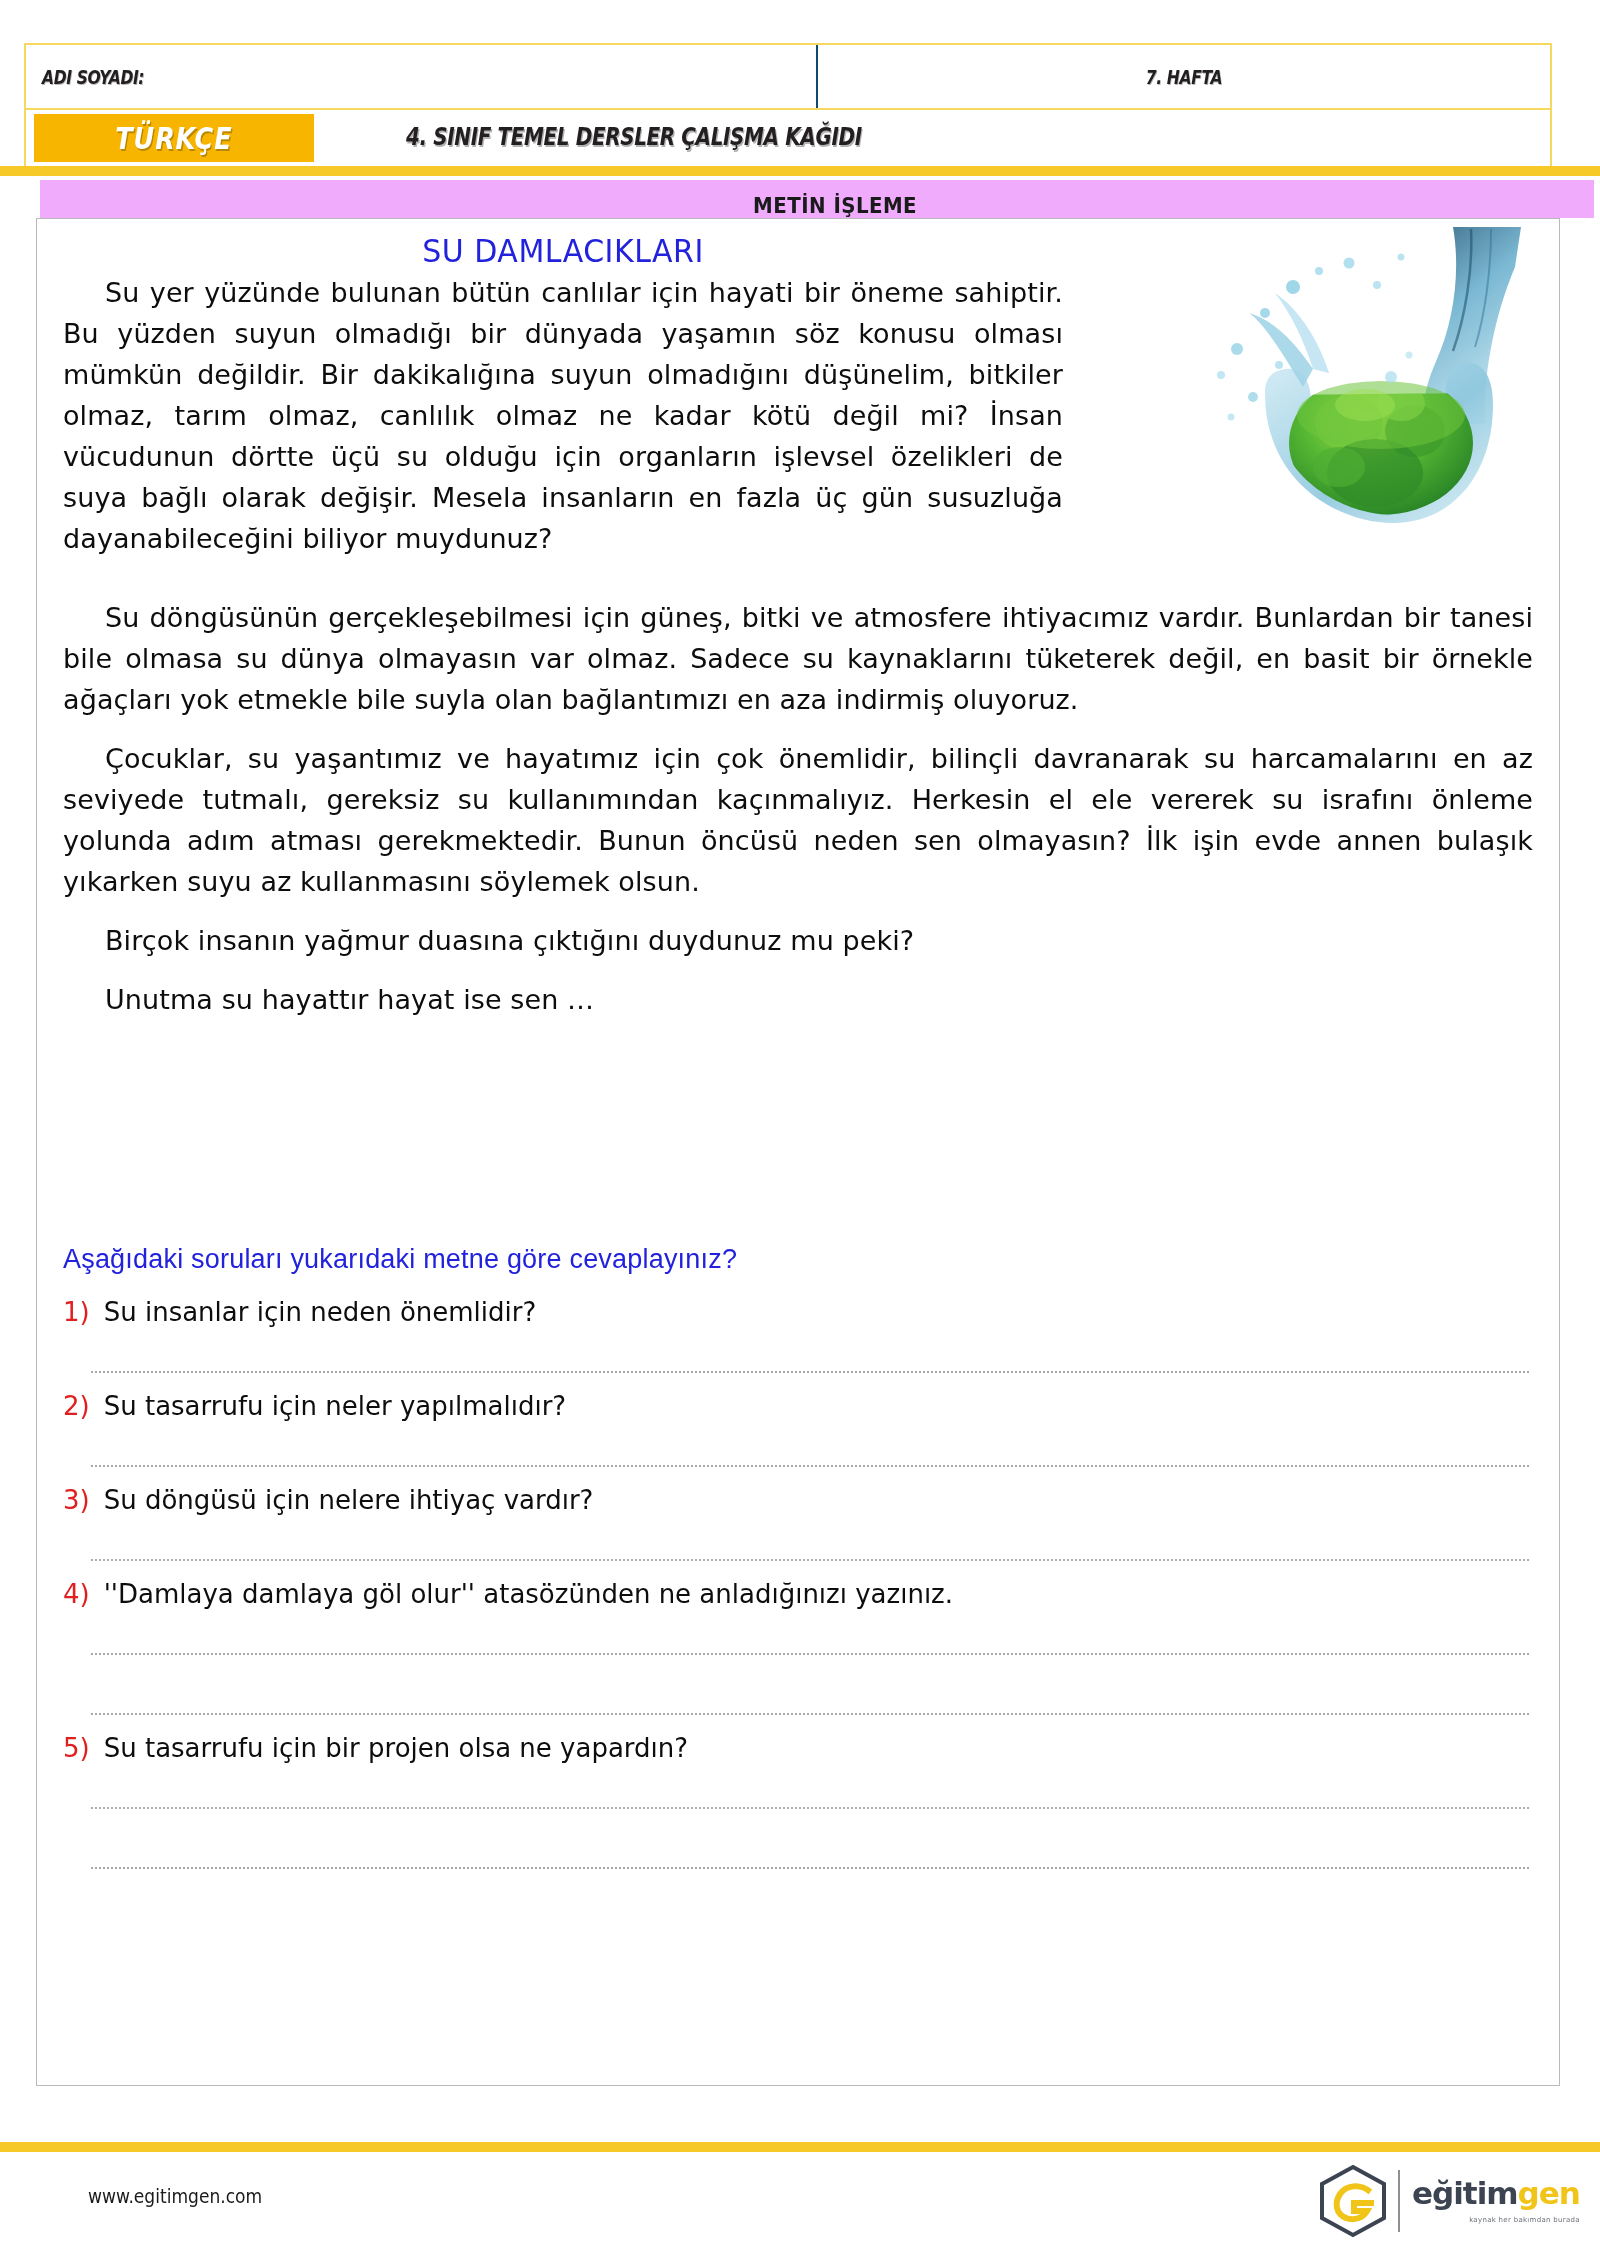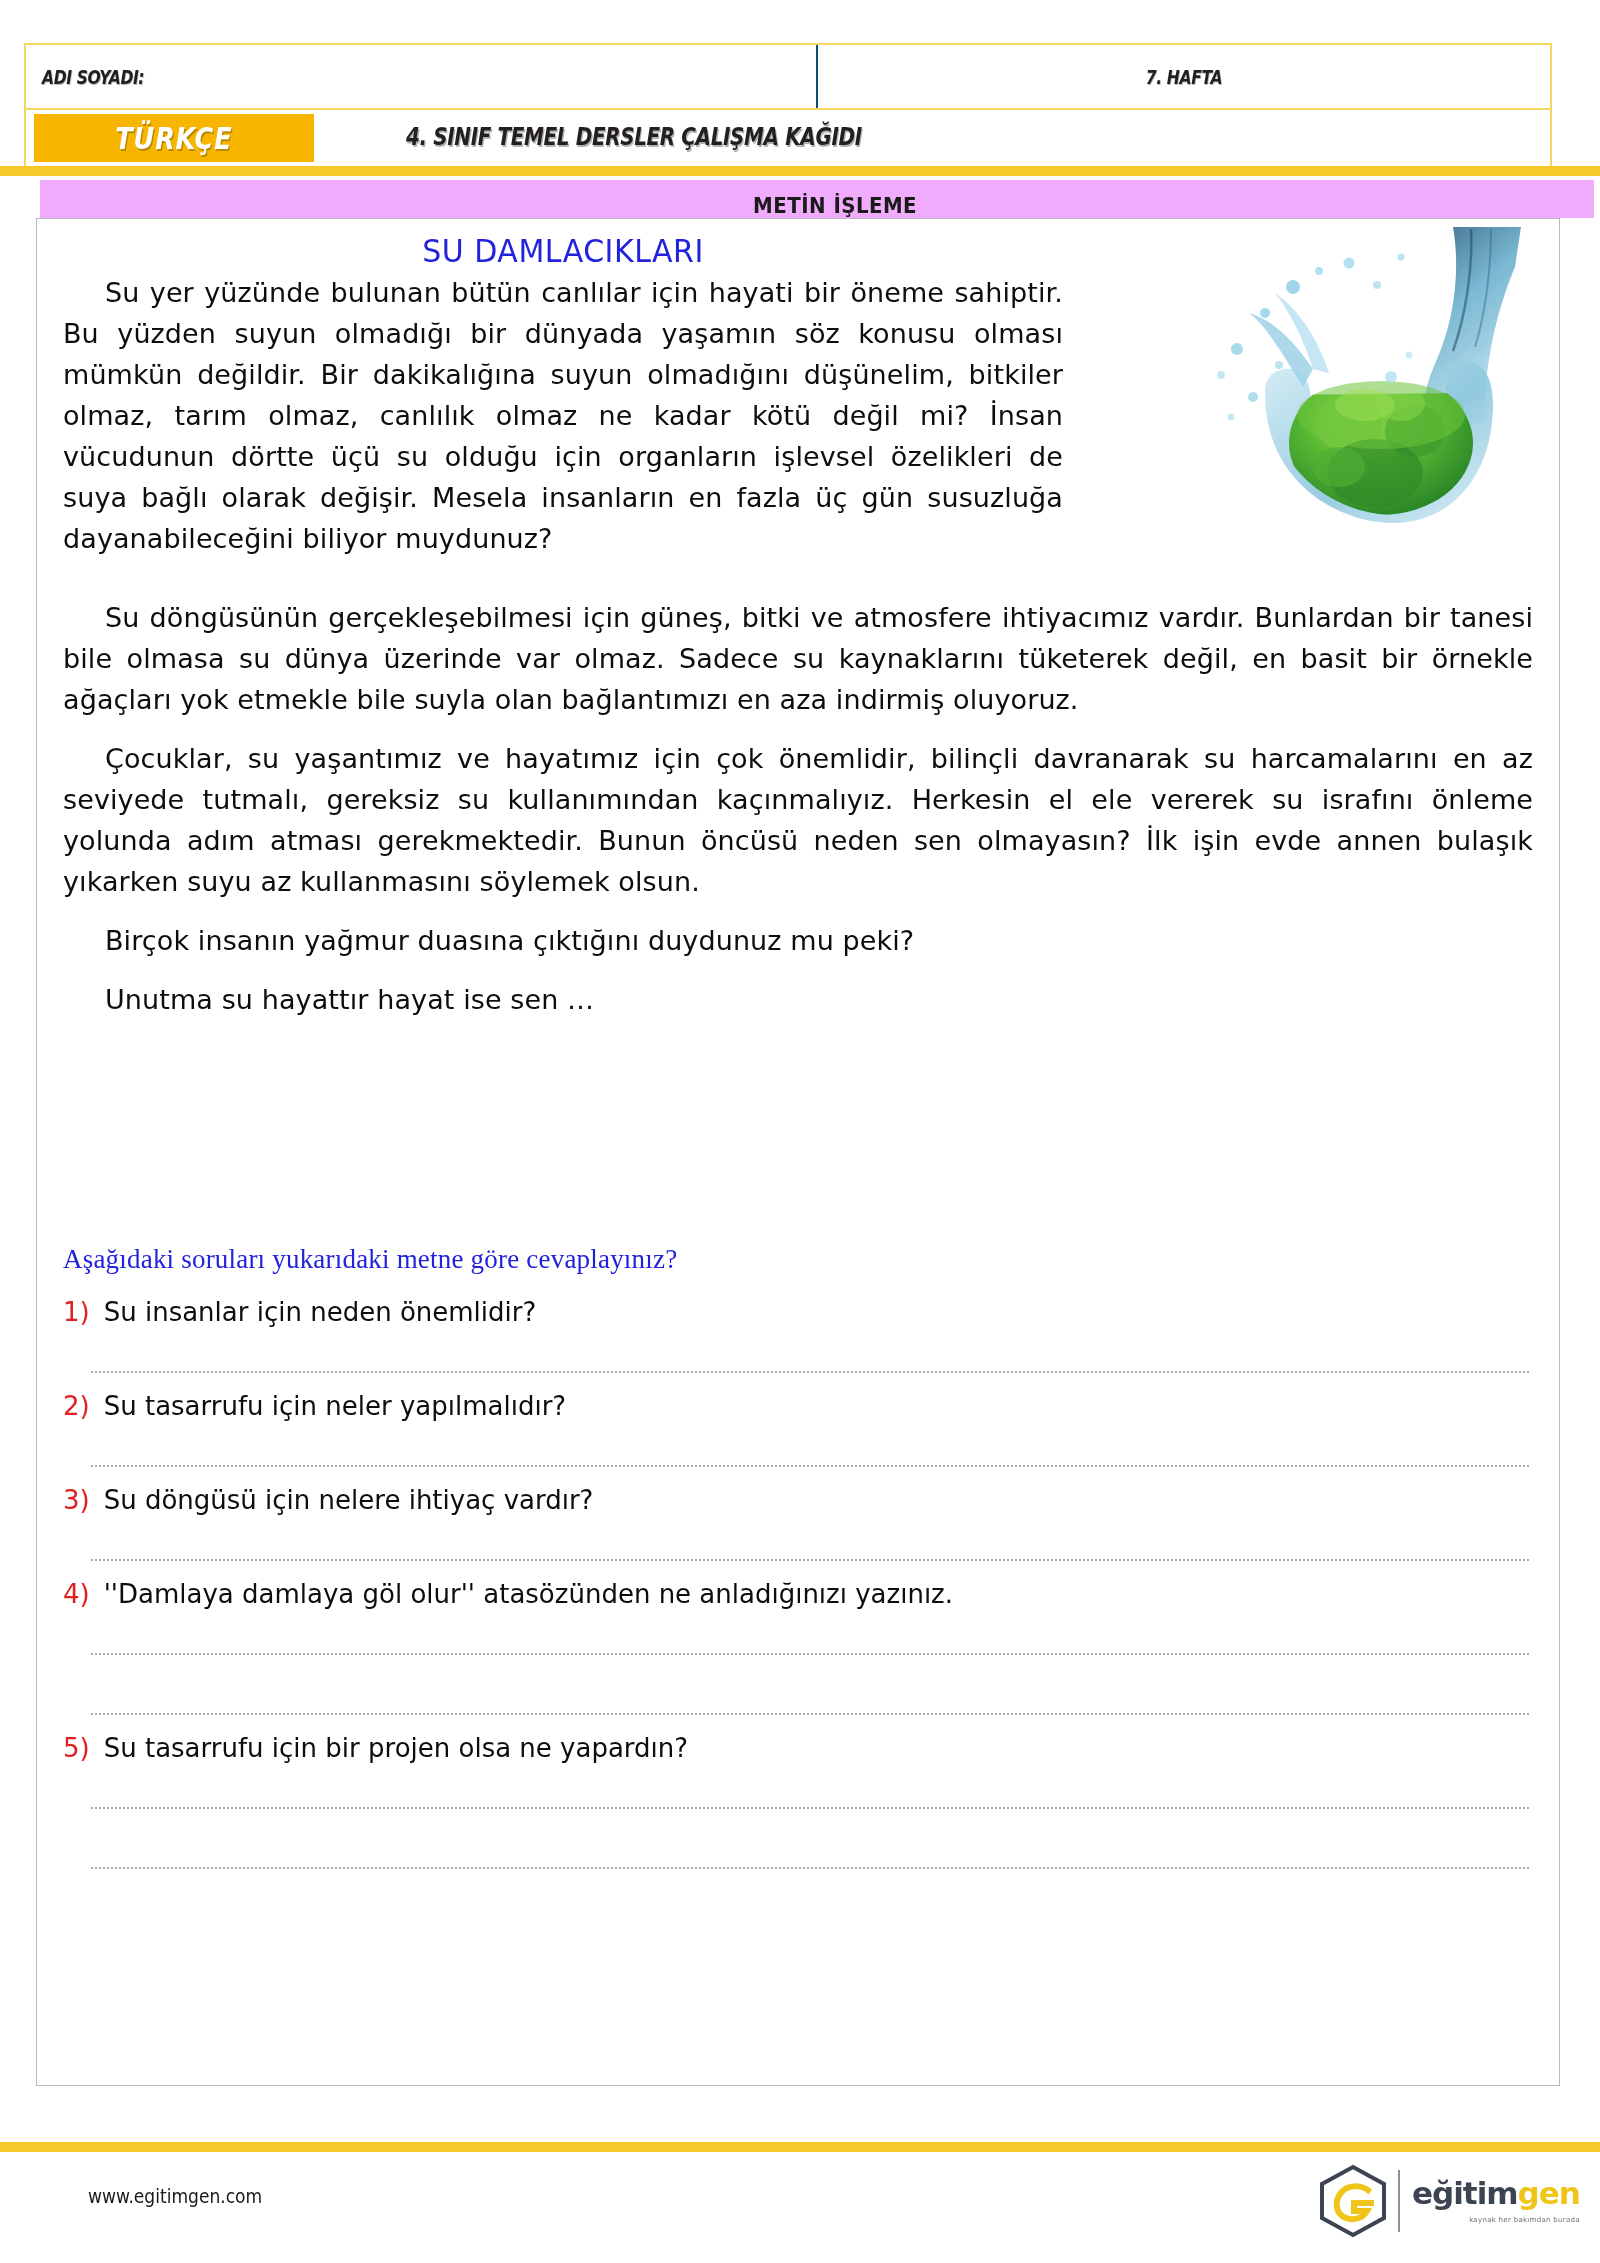--- a/index.html
+++ b/index.html
@@ -214,21 +214,21 @@
 
   
   .questions {
     position: absolute;
     left: 26px;
     top: 1025px;
     width: 1470px;
   }
   .q-instruction {
     color: #2222dd;
-    font-family: Liberation Serif, serif;
+    font-family: Liberation Sans, sans-serif;
     font-size: 27px;
     margin: 0 0 22px 0;
     letter-spacing: 0.2px;
   }
   .q-item {
     margin-bottom: 0;
   }
   .q-line {
     display: flex;
     align-items: baseline;
@@ -400,21 +400,21 @@
         <circle cx="126" cy="138" r="4" fill="#9fd8ea" opacity="0.7"></circle>
         <circle cx="238" cy="150" r="6" fill="#a8dcec" opacity="0.7"></circle>
         <circle cx="256" cy="128" r="3.5" fill="#b7e3f1" opacity="0.7"></circle>
       </svg>
     </div>
 
     <div class="passage">
       <div class="passage-title">SU DAMLACIKLARI</div>
       <p class="ptext narrow">Su yer yüzünde bulunan bütün canlılar için hayati bir öneme sahiptir. Bu yüzden suyun olmadığı bir dünyada yaşamın söz konusu olması mümkün değildir. Bir dakikalığına suyun olmadığını düşünelim, bitkiler olmaz, tarım olmaz, canlılık olmaz ne kadar kötü değil mi? İnsan vücudunun dörtte üçü su olduğu için organların işlevsel özelikleri de suya bağlı olarak değişir. Mesela insanların en fazla üç gün susuzluğa dayanabileceğini biliyor muydunuz?</p>
       <div style="height:38px"></div>
-      <p class="ptext wide">Su döngüsünün gerçekleşebilmesi için güneş, bitki ve atmosfere ihtiyacımız vardır. Bunlardan bir tanesi bile olmasa su dünya üzerinde var olmaz. Sadece su kaynaklarını tüketerek değil, en basit bir örnekle ağaçları yok etmekle bile suyla olan bağlantımızı en aza indirmiş oluyoruz.</p>
+      <p class="ptext wide">Su döngüsünün gerçekleşebilmesi için güneş, bitki ve atmosfere ihtiyacımız vardır. Bunlardan bir tanesi bile olmasa su dünya olmayasın var olmaz. Sadece su kaynaklarını tüketerek değil, en basit bir örnekle ağaçları yok etmekle bile suyla olan bağlantımızı en aza indirmiş oluyoruz.</p>
       <p class="ptext wide">Çocuklar, su yaşantımız ve hayatımız için çok önemlidir, bilinçli davranarak su harcamalarını en az seviyede tutmalı, gereksiz su kullanımından kaçınmalıyız. Herkesin el ele vererek su israfını önleme yolunda adım atması gerekmektedir. Bunun öncüsü neden sen olmayasın? İlk işin evde annen bulaşık yıkarken suyu az kullanmasını söylemek olsun.</p>
       <p class="ptext wide nojust">Birçok insanın yağmur duasına çıktığını duydunuz mu peki?</p>
       <p class="ptext wide nojust">Unutma su hayattır hayat ise sen …</p>
     </div>
 
     <div class="questions">
       <div class="q-instruction">Aşağıdaki soruları yukarıdaki metne göre cevaplayınız?</div>
 
       <div class="q-item">
         <div class="q-line">

